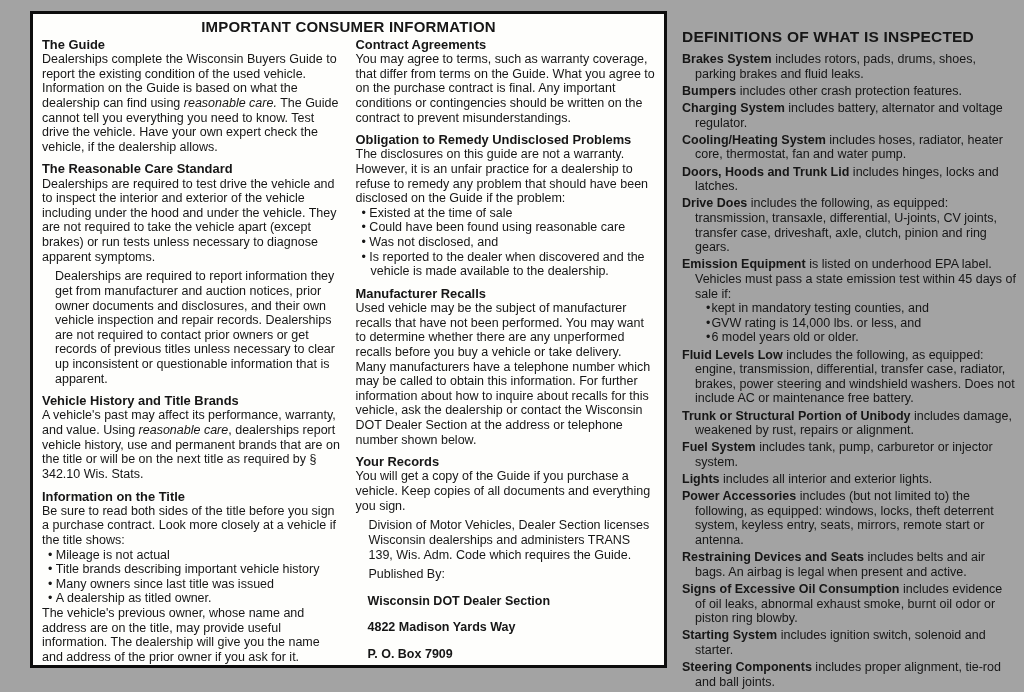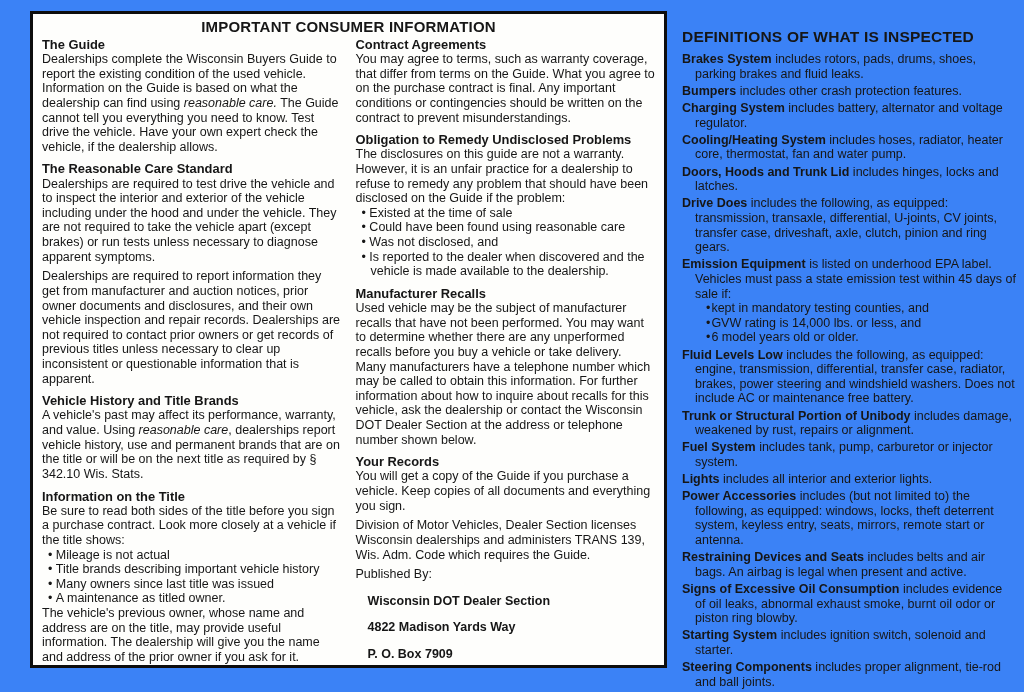--- a/index.html
+++ b/index.html
@@ -4,21 +4,21 @@
 <style>
   * { box-sizing: border-box; }
   html, body { margin: 0; padding: 0; }
   body {
     width: 1024px; height: 692px;
     background: #fbfbf8;
     font-family: "Liberation Sans", sans-serif;
     color: #161616;
     -webkit-font-smoothing: antialiased;
   }
-  .page { position: relative; width: 1024px; height: 692px; background:#3b82f6; }
+  .page { position: relative; width: 1024px; height: 692px; background:#a3a3a3; }
 
   
   .info-box {
     position: absolute; left: 30px; top: 11px;
     width: 637px; height: 657px;
     border: 3px solid #0d0d0d;
     background: #fefefc;
     padding: 3px 9px 4px 9px;
     overflow: hidden;
   }
@@ -26,21 +26,21 @@
     text-align: center; font-weight: bold;
     font-size: 15px; letter-spacing: .2px;
     margin: 1px 0 2px 0;
   }
   .box-columns { display: flex; gap: 14px; }
   .col { flex: 1 1 0; font-size: 12.5px; line-height: 1.17; }
 
   .sec-h { font-size: 12.9px; font-weight: bold; margin: 7px 0 0 0; }
   .sec-h.first { margin-top: 0; }
   .para { margin: 0; }
-  .para + .para { margin-top: 5px; }
+  .para + .para { margin-top: 5px; margin-left: 13px; }
 
   ul.bullets { margin: 0; padding: 0; list-style: none; }
   ul.bullets li { padding-left: 15px; text-indent: -9px; }
   ul.bullets li::before { content: "\2022\00a0"; }
 
   .pub-label { margin-top: 6px; }
   .pub-line { margin: 12px; font-weight: bold; }
   .assist { margin-top: 6px; }
   .b { font-weight: bold; }
 
@@ -77,21 +77,21 @@
 
         <h3 class="sec-h">Vehicle History and Title Brands</h3>
         <p class="para"><span>A vehicle's past may affect its performance, warranty, and value. Using </span><em>reasonable care</em><span>, dealerships report vehicle history, use and permanent brands that are on the title or will be on the next title as required by § 342.10 Wis. Stats.</span></p>
 
         <h3 class="sec-h">Information on the Title</h3>
         <p class="para">Be sure to read both sides of the title before you sign a purchase contract. Look more closely at a vehicle if the title shows:</p>
         <ul class="bullets">
           <li>Mileage is not actual</li>
           <li>Title brands describing important vehicle history</li>
           <li>Many owners since last title was issued</li>
-          <li>A maintenance as titled owner.</li>
+          <li>A dealership as titled owner.</li>
         </ul>
         <p class="para" style="margin-top:0">The vehicle's previous owner, whose name and address are on the title, may provide useful information. The dealership will give you the name and address of the prior owner if you ask for it.</p>
       </div>
 
       <div class="col">
         <h3 class="sec-h first">Contract Agreements</h3>
         <p class="para">You may agree to terms, such as warranty coverage, that differ from terms on the Guide. What you agree to on the purchase contract is final. Any important conditions or contingencies should be written on the contract to prevent misunderstandings.</p>
 
         <h3 class="sec-h">Obligation to Remedy Undisclosed Problems</h3>
         <p class="para">The disclosures on this guide are not a warranty. However, it is an unfair practice for a dealership to refuse to remedy any problem that should have been disclosed on the Guide if the problem:</p>

